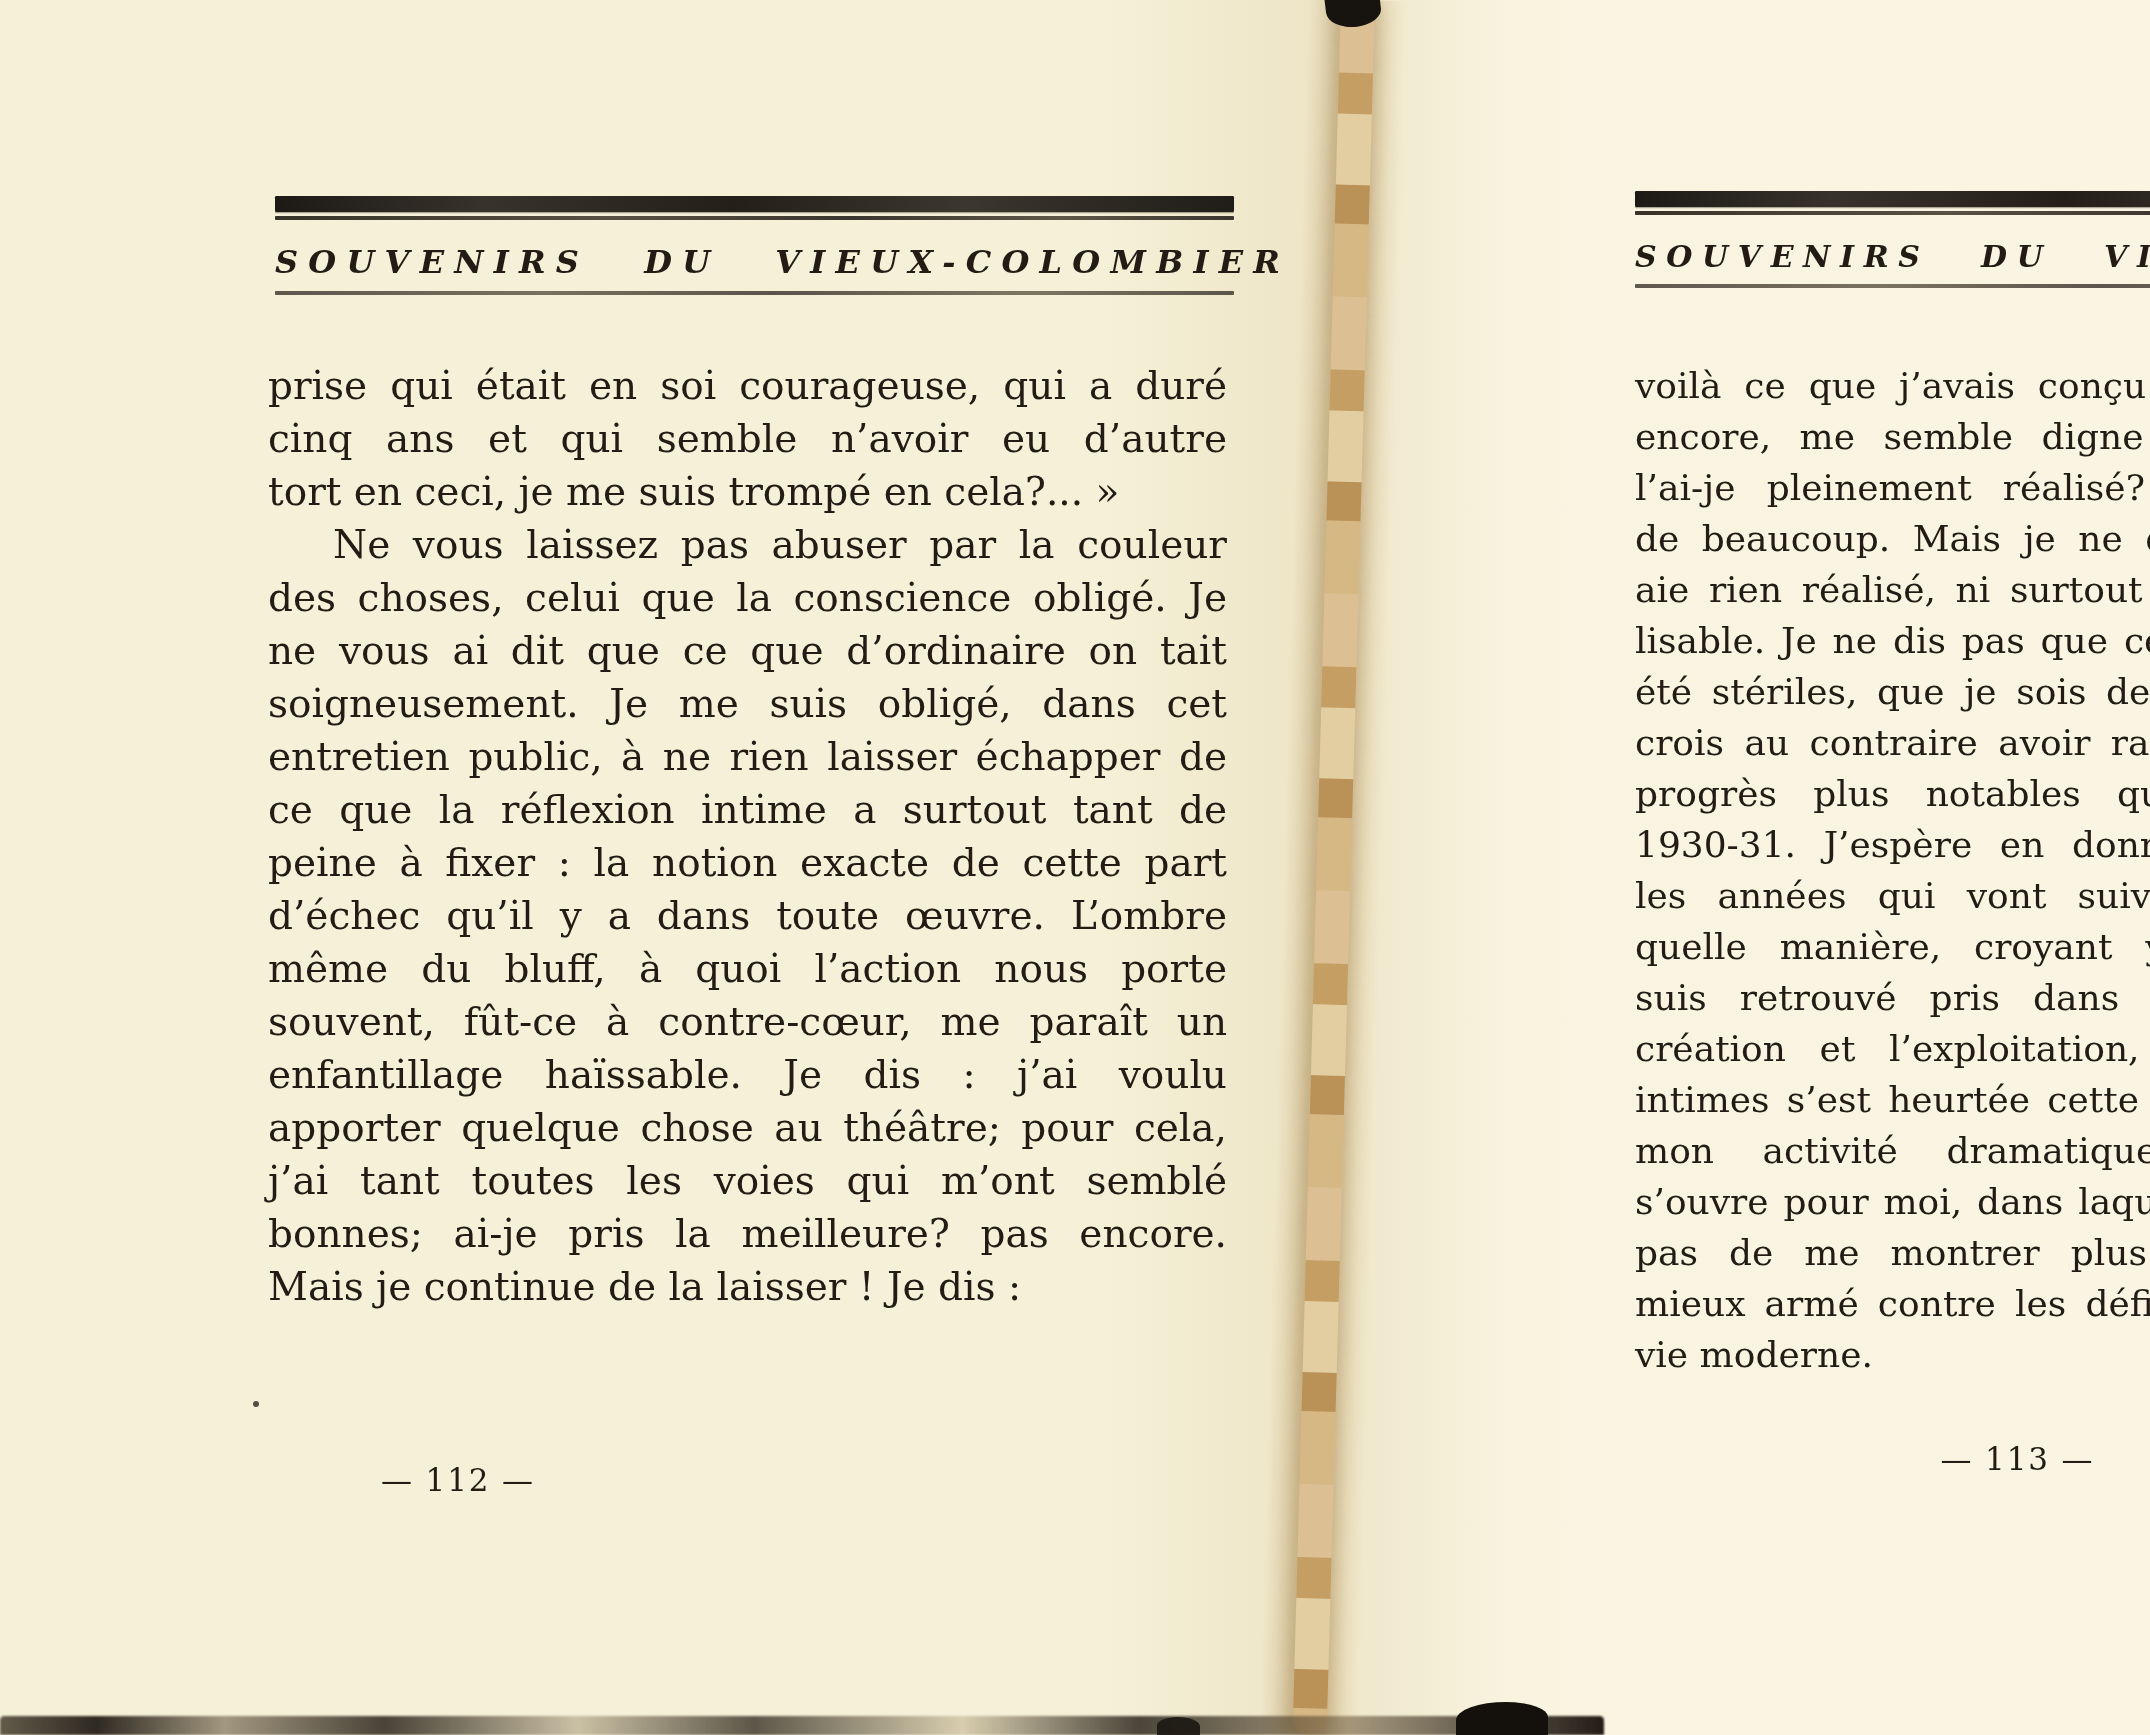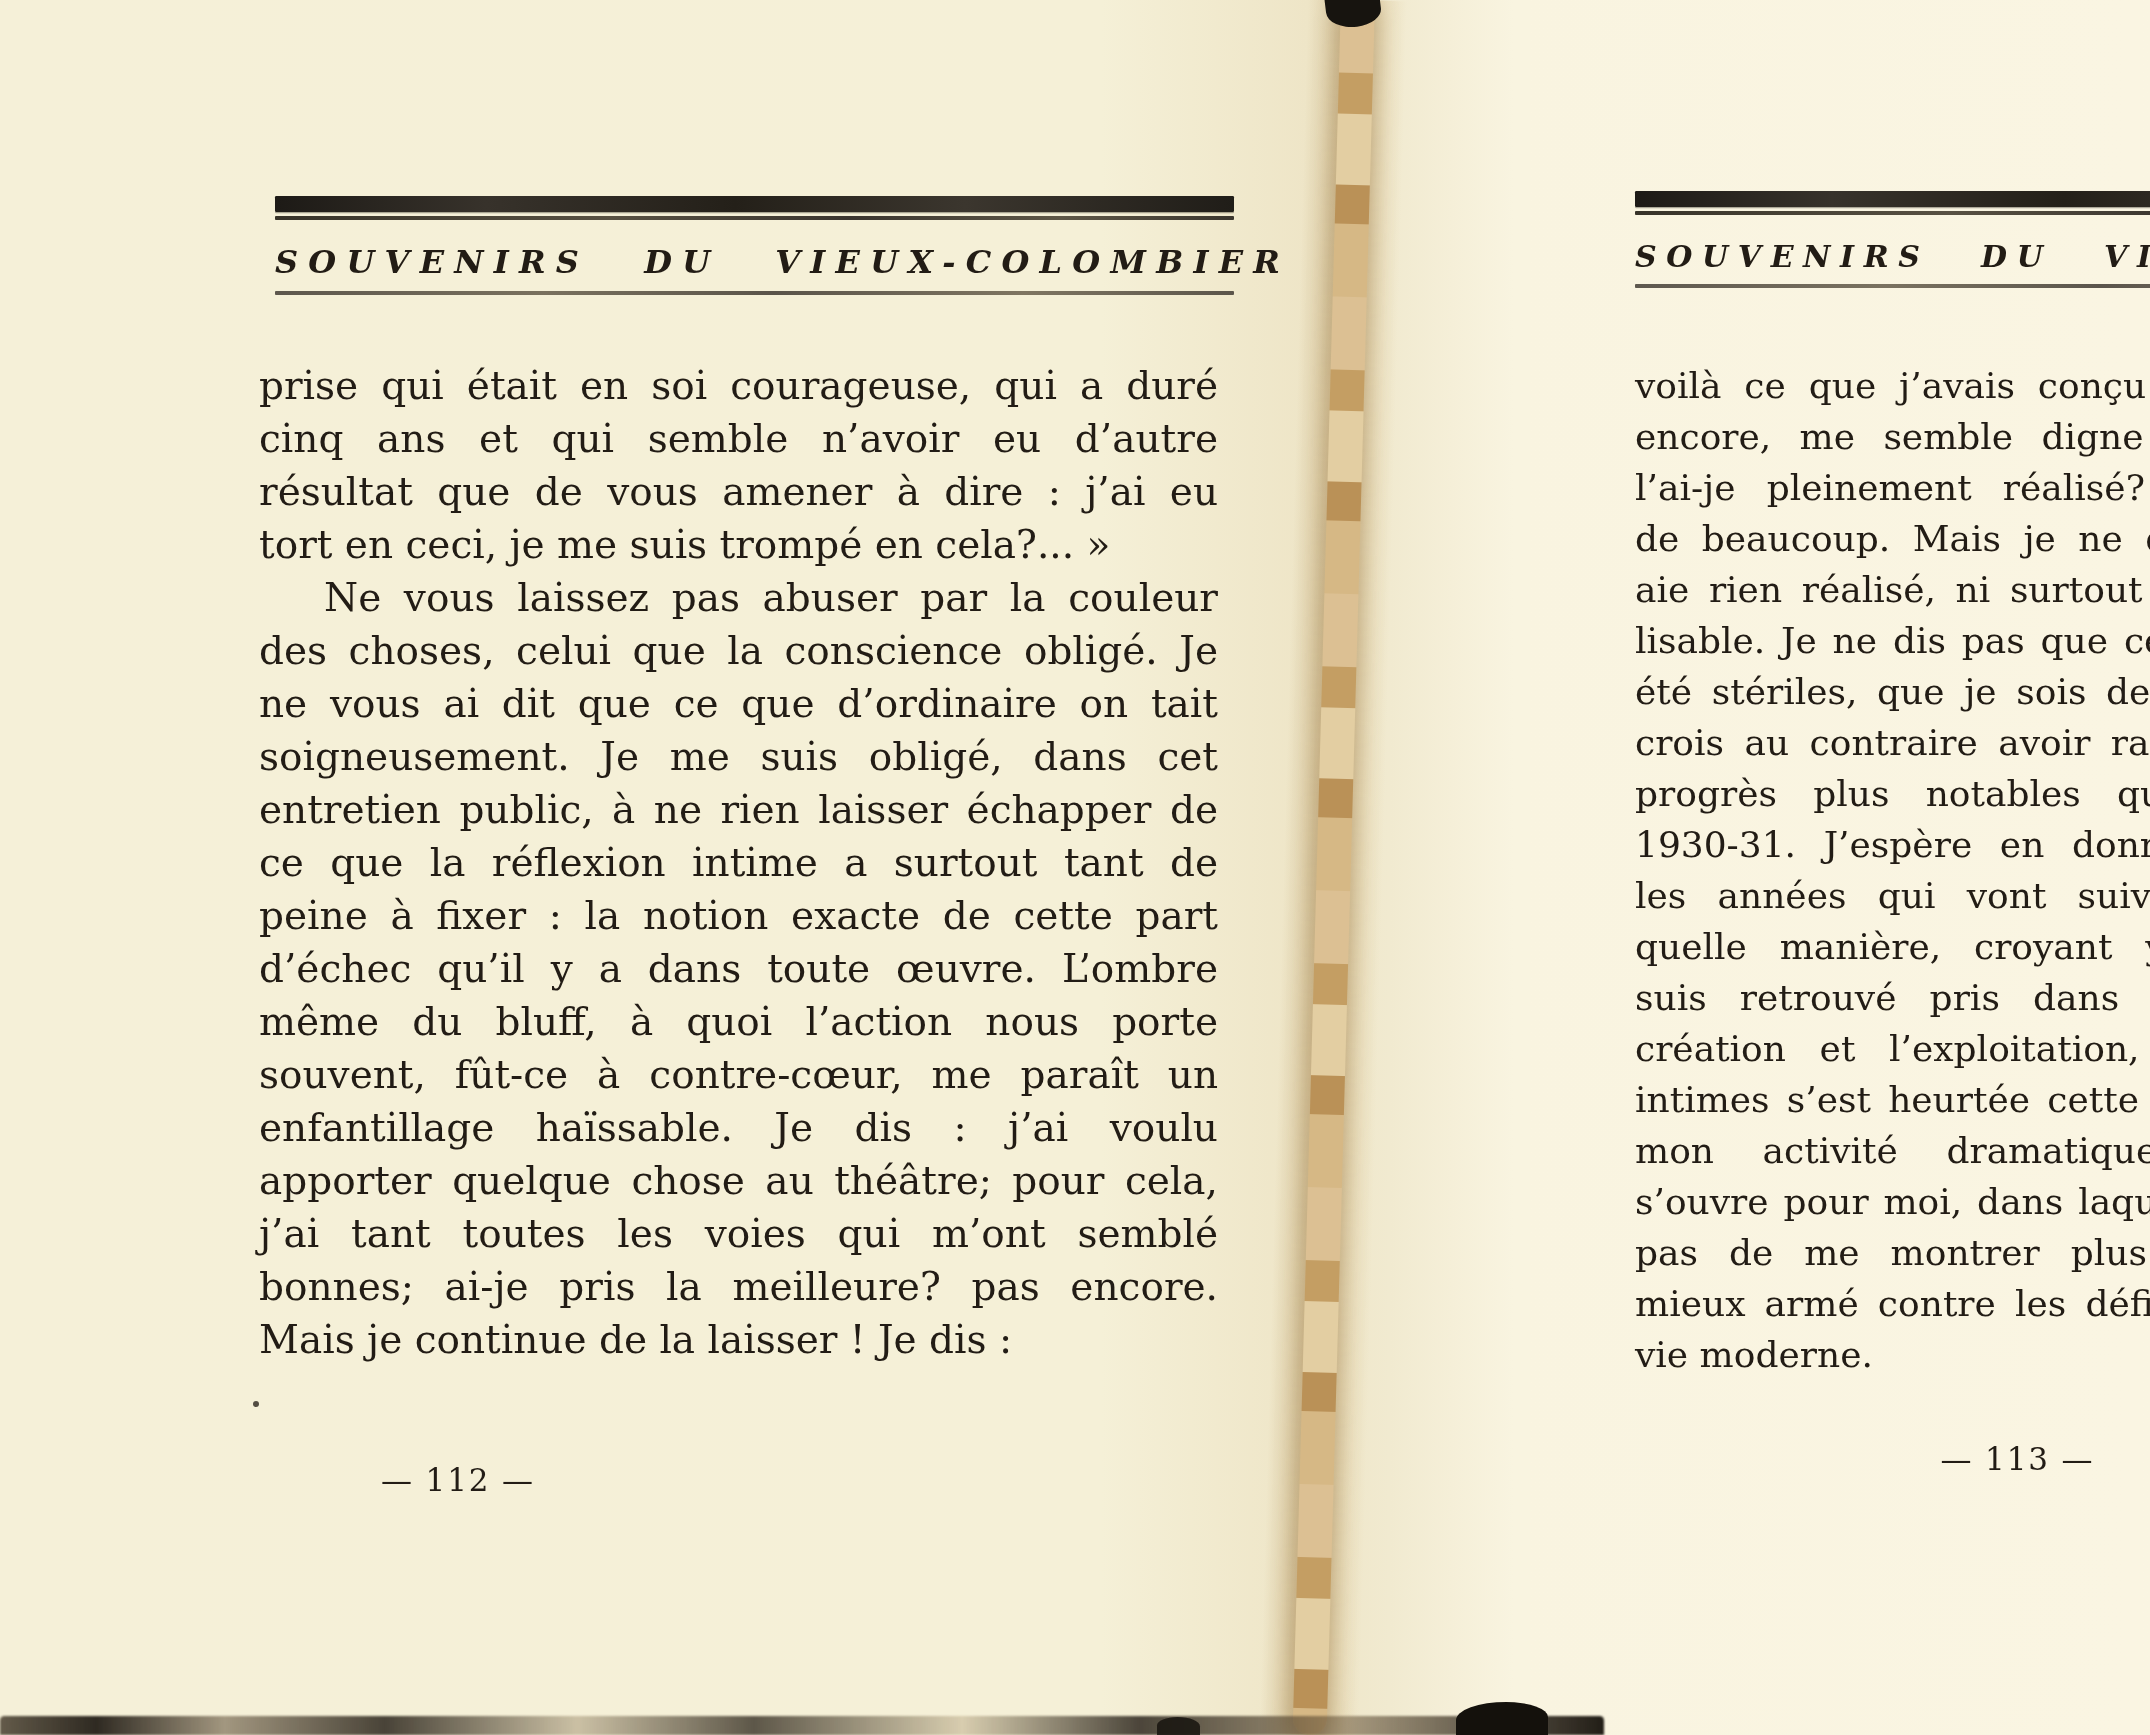--- a/index.html
+++ b/index.html
@@ -32,21 +32,21 @@
     margin-top:25px; text-align:center; font-style:italic; font-weight:bold;
     white-space:nowrap; letter-spacing:.32em; word-spacing:1.05em; line-height:1.1;
   }
   .page.left  .running-title{font-size:32px;}
   .page.right .running-title{font-size:30px;}
   .rule-under{height:3.4px; margin-top:11.2px; border-radius:0.9px; opacity:.8;
     background:linear-gradient(90deg,#37312a,#5a5140 28%,#332d26 52%,#615744 78%,#36302a);}
 
   
   .body-text{position:absolute;}
-  .page.left  .body-text{left:259px; top:359px; width:959px; font-size:39px;}
+  .page.left  .body-text{left:268px; top:359px; width:959px; font-size:39px;}
   .page.right .body-text{left:228px; top:360px; width:895px; font-size:36px;}
   .tline{
     text-align:justify; text-align-last:justify;
     overflow:visible; white-space:normal;
   }
   .page.left  .tline{line-height:53px; height:53px;}
   .page.right .tline{line-height:51px; height:51px;}
   .tline.plain{text-align-last:left;}
   .tline.indent{text-indent:65px;}
 
@@ -94,21 +94,20 @@
     <header class="rheader">
       <div class="rule-thick"></div>
       <div class="rule-thin"></div>
       <div class="running-title">SOUVENIRS DU VIEUX-COLOMBIER</div>
       <div class="rule-under"></div>
     </header>
 
     <div class="body-text">
       <div class="tline">prise qui était en soi courageuse, qui a duré</div>
       <div class="tline">cinq ans et qui semble n’avoir eu d’autre</div>
-      <div class="tline">résultat que de vous amener à dire : j’ai eu</div>
       <div class="tline plain">tort en ceci, je me suis trompé en cela?... »</div>
       <div class="tline indent">Ne vous laissez pas abuser par la couleur</div>
       <div class="tline">des choses, celui que la conscience obligé. Je</div>
       <div class="tline">ne vous ai dit que ce que d’ordinaire on tait</div>
       <div class="tline">soigneusement. Je me suis obligé, dans cet</div>
       <div class="tline">entretien public, à ne rien laisser échapper de</div>
       <div class="tline">ce que la réflexion intime a surtout tant de</div>
       <div class="tline">peine à fixer : la notion exacte de cette part</div>
       <div class="tline">d’échec qu’il y a dans toute œuvre. L’ombre</div>
       <div class="tline">même du bluff, à quoi l’action nous porte</div>

